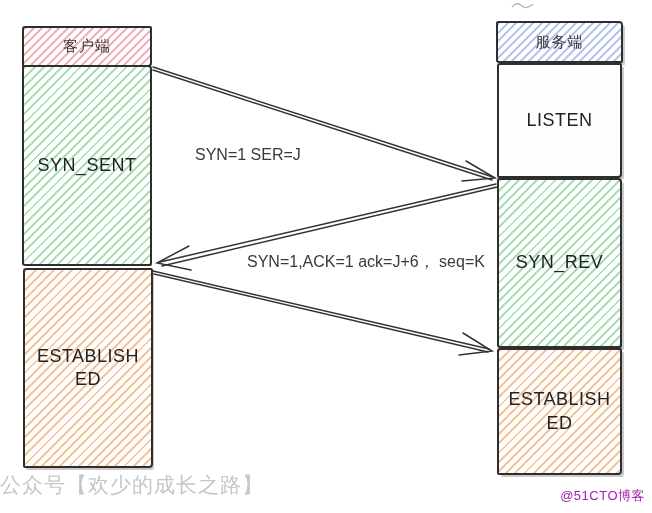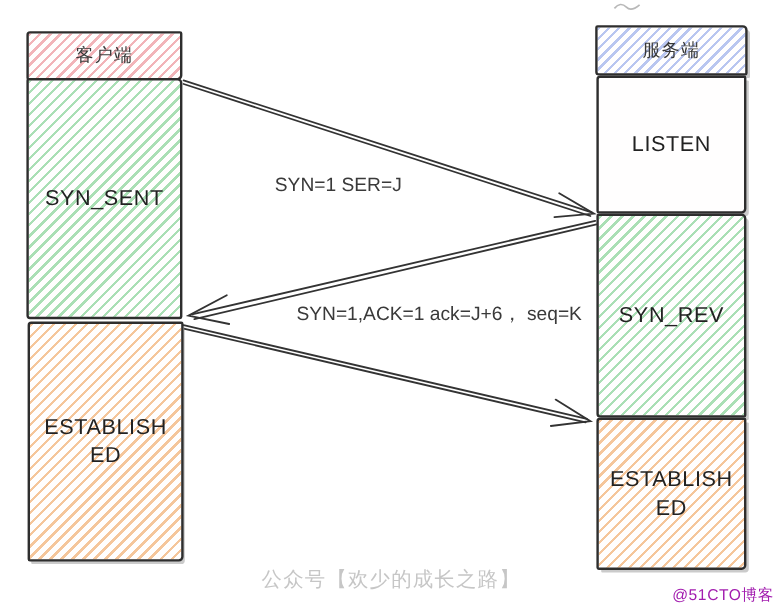--- a/index.html
+++ b/index.html
@@ -29,22 +29,22 @@
   .hdr-label{font-size:15px;color:#383838;letter-spacing:1px;text-align:center;}
   .state-label{font-size:18px;color:#222;letter-spacing:.5px;text-align:center;line-height:1.3;}
   .wrap-narrow{width:106px;word-break:break-all;margin:0 auto;}
 
   .msg-label{
     position:absolute;font-size:16px;color:#3a3a3a;white-space:nowrap;z-index:6;
   }
   .arrow-layer{position:absolute;left:0;top:0;width:652px;height:513px;z-index:5;pointer-events:none;}
 
   .caption{
-    position:absolute;left:0;right:0;top:471px;text-align:center;
-    font-size:17px;color:#c6c6c6;letter-spacing:1px;z-index:2;
+    position:absolute;left:0;right:0;top:471px;
+    font-size:21px;color:#c6c6c6;letter-spacing:1px;z-index:2;
   }
   .watermark{
     position:absolute;right:7px;top:487px;
     font-size:13px;color:#a21caf;letter-spacing:.5px;z-index:2;
   }
 </style>
 </head>
 <body>
 
 <div class="canvas">
@@ -95,19 +95,19 @@
       <g>
         <path d="M153,271 L489,349"></path>
         <path d="M154,274 L488,352"></path>
         <path d="M463,333 L492,351 L459,355"></path>
       </g>
     </g>
 
     <path d="M512,7 q5,-6 10,-1 q4,4 11,-2" stroke="#9a9a9a" stroke-width="1.4" fill="none" opacity="0.7"></path>
   </svg>
 
-  <div class="msg-label" style="left:195px;top:146px;margin-left:34px;">SYN=1 SER=J</div>
+  <div class="msg-label" style="left:195px;top:146px;">SYN=1 SER=J</div>
   <div class="msg-label" style="left:247px;top:252px;">SYN=1,ACK=1 ack=J+6， seq=K</div>
 
   <div class="caption">公众号【欢少的成长之路】</div>
   <div class="watermark">@51CTO博客</div>
 
 </div>
 
 </body></html>

